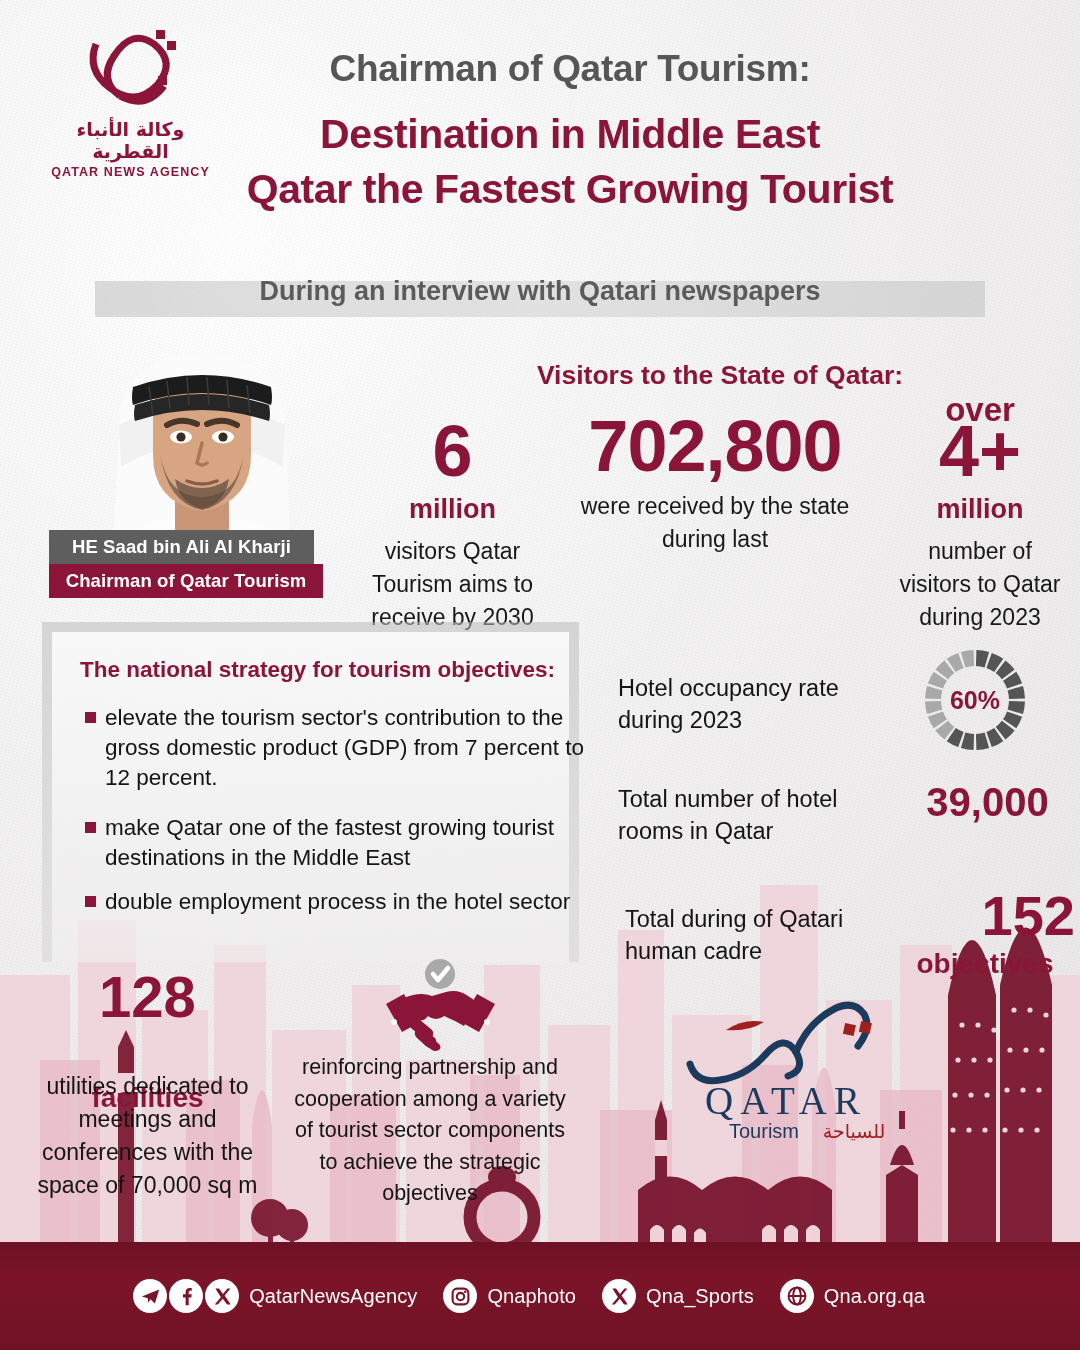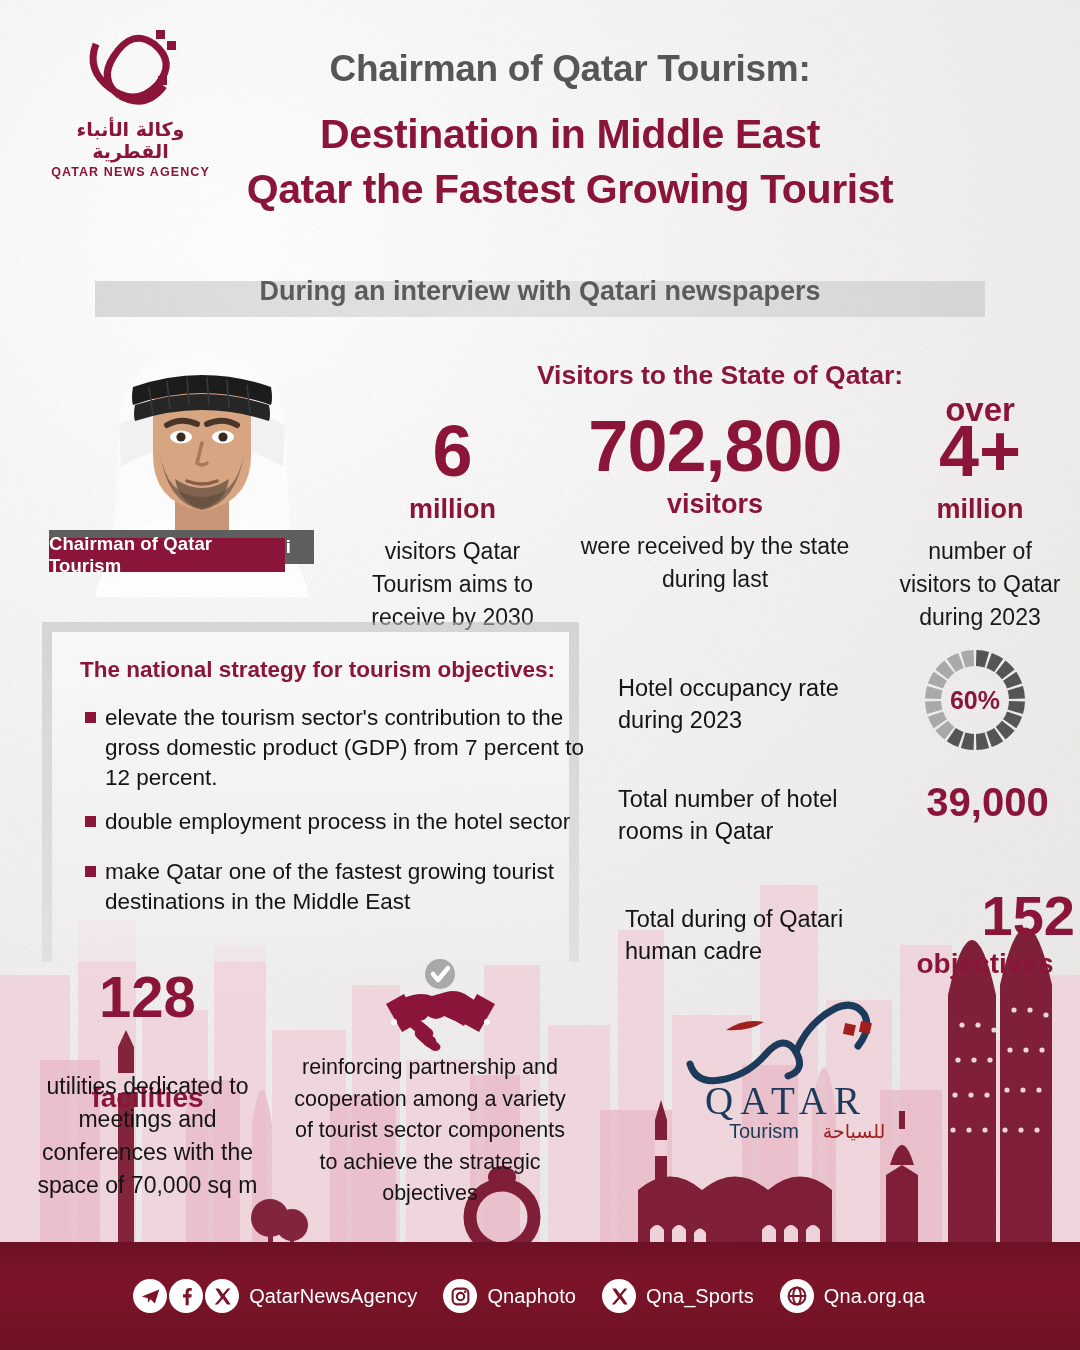--- a/index.html
+++ b/index.html
@@ -41,21 +41,21 @@
   .sub-band { position:absolute; left:95px; top:281px; width:890px; height:36px;
               background:linear-gradient(90deg, rgba(190,190,190,.55), rgba(205,205,205,.5) 50%, rgba(190,190,190,.5)); }
   .sub-text { position:absolute; left:95px; top:276px; width:890px; text-align:center;
               font-size:27px; font-weight:bold; color:#5b5b5b; }
 
   
   .portrait { position:absolute; left:57px; top:347px; width:290px; height:250px; overflow:hidden; }
   .name-band { position:absolute; left:49px; top:530px; width:265px; height:34px;
                background:#5e5e5e; color:#fff; font-size:18.5px; font-weight:bold;
                display:flex; align-items:center; justify-content:center; letter-spacing:.1px; }
-  .role-band { position:absolute; left:49px; top:538px; width:236px; height:34px;
+  .role-band { position:absolute; left:49px; top:564px; width:274px; height:34px;
                background:#8B1538; color:#fff; font-size:18.5px; font-weight:bold;
                display:flex; align-items:center; justify-content:center; letter-spacing:.1px; }
 
   
   .vis-head { position:absolute; left:440px; top:360px; width:560px; text-align:center;
               font-size:26.5px; font-weight:bold; color:#8B1538; }
   .over { position:absolute; left:905px; top:391px; width:150px; text-align:center;
           font-size:33px; font-weight:bold; color:#8B1538; }
 
   .stat { position:absolute; text-align:center; }
@@ -303,45 +303,44 @@
   <div class="over">over</div>
 
   <div class="stat" id="stat-6">
     <div class="big">6</div>
     <div class="unit">million</div>
     <div class="desc">visitors Qatar Tourism aims to receive by 2030</div>
   </div>
 
   <div class="stat" id="stat-702">
     <div class="big">702,800</div>
-    <div class="unit">visitors</div>
     <div class="desc">were received by the state during last</div>
   </div>
 
   <div class="stat" id="stat-4">
     <div class="big">4+</div>
     <div class="unit">million</div>
     <div class="desc">number of visitors to Qatar during 2023</div>
   </div>
 
   <div class="strategy-frame"></div>
   <div class="strategy-inner"></div>
   <div class="strategy-title">The national strategy for tourism objectives:</div>
   <div class="obj-list">
     <div class="obj" id="obj-1">
       <span class="sq"></span>
       <span class="txt">elevate the tourism sector's contribution to the gross domestic product (GDP) from 7 percent to 12 percent.</span>
     </div>
+    <div class="obj" id="obj-3">
+      <span class="sq"></span>
+      <span class="txt">make Qatar one of the fastest growing tourist destinations in the Middle East</span>
+    </div>
     <div class="obj" id="obj-2">
       <span class="sq"></span>
       <span class="txt">double employment process in the hotel sector</span>
-    </div>
-    <div class="obj" id="obj-3">
-      <span class="sq"></span>
-      <span class="txt">make Qatar one of the fastest growing tourist destinations in the Middle East</span>
     </div>
   </div>
 
   <div class="metric-label" id="m1-label">Hotel occupancy rate during 2023</div>
   <svg class="donut" viewBox="0 0 108 108">
     <g transform="translate(54,54)">
 
       <g id="donut-segs">
           <path d="M1.396081936178438 -49.98050575201772 A50 50 0 0 1 14.117072842143836 -47.965698727002874 L9.599609532657809 -32.616675134361955 A34 34 0 0 0 0.9493357166013379 -33.986743911372045 Z" fill="#555555"></path>
           <path d="M16.772578487512742 -47.10287263936484 A50 50 0 0 1 28.2483501712469 -41.25567491391475 L19.20887811644789 -28.053858941462032 A34 34 0 0 0 11.405353371508665 -32.02995339476809 Z" fill="#555555"></path>

